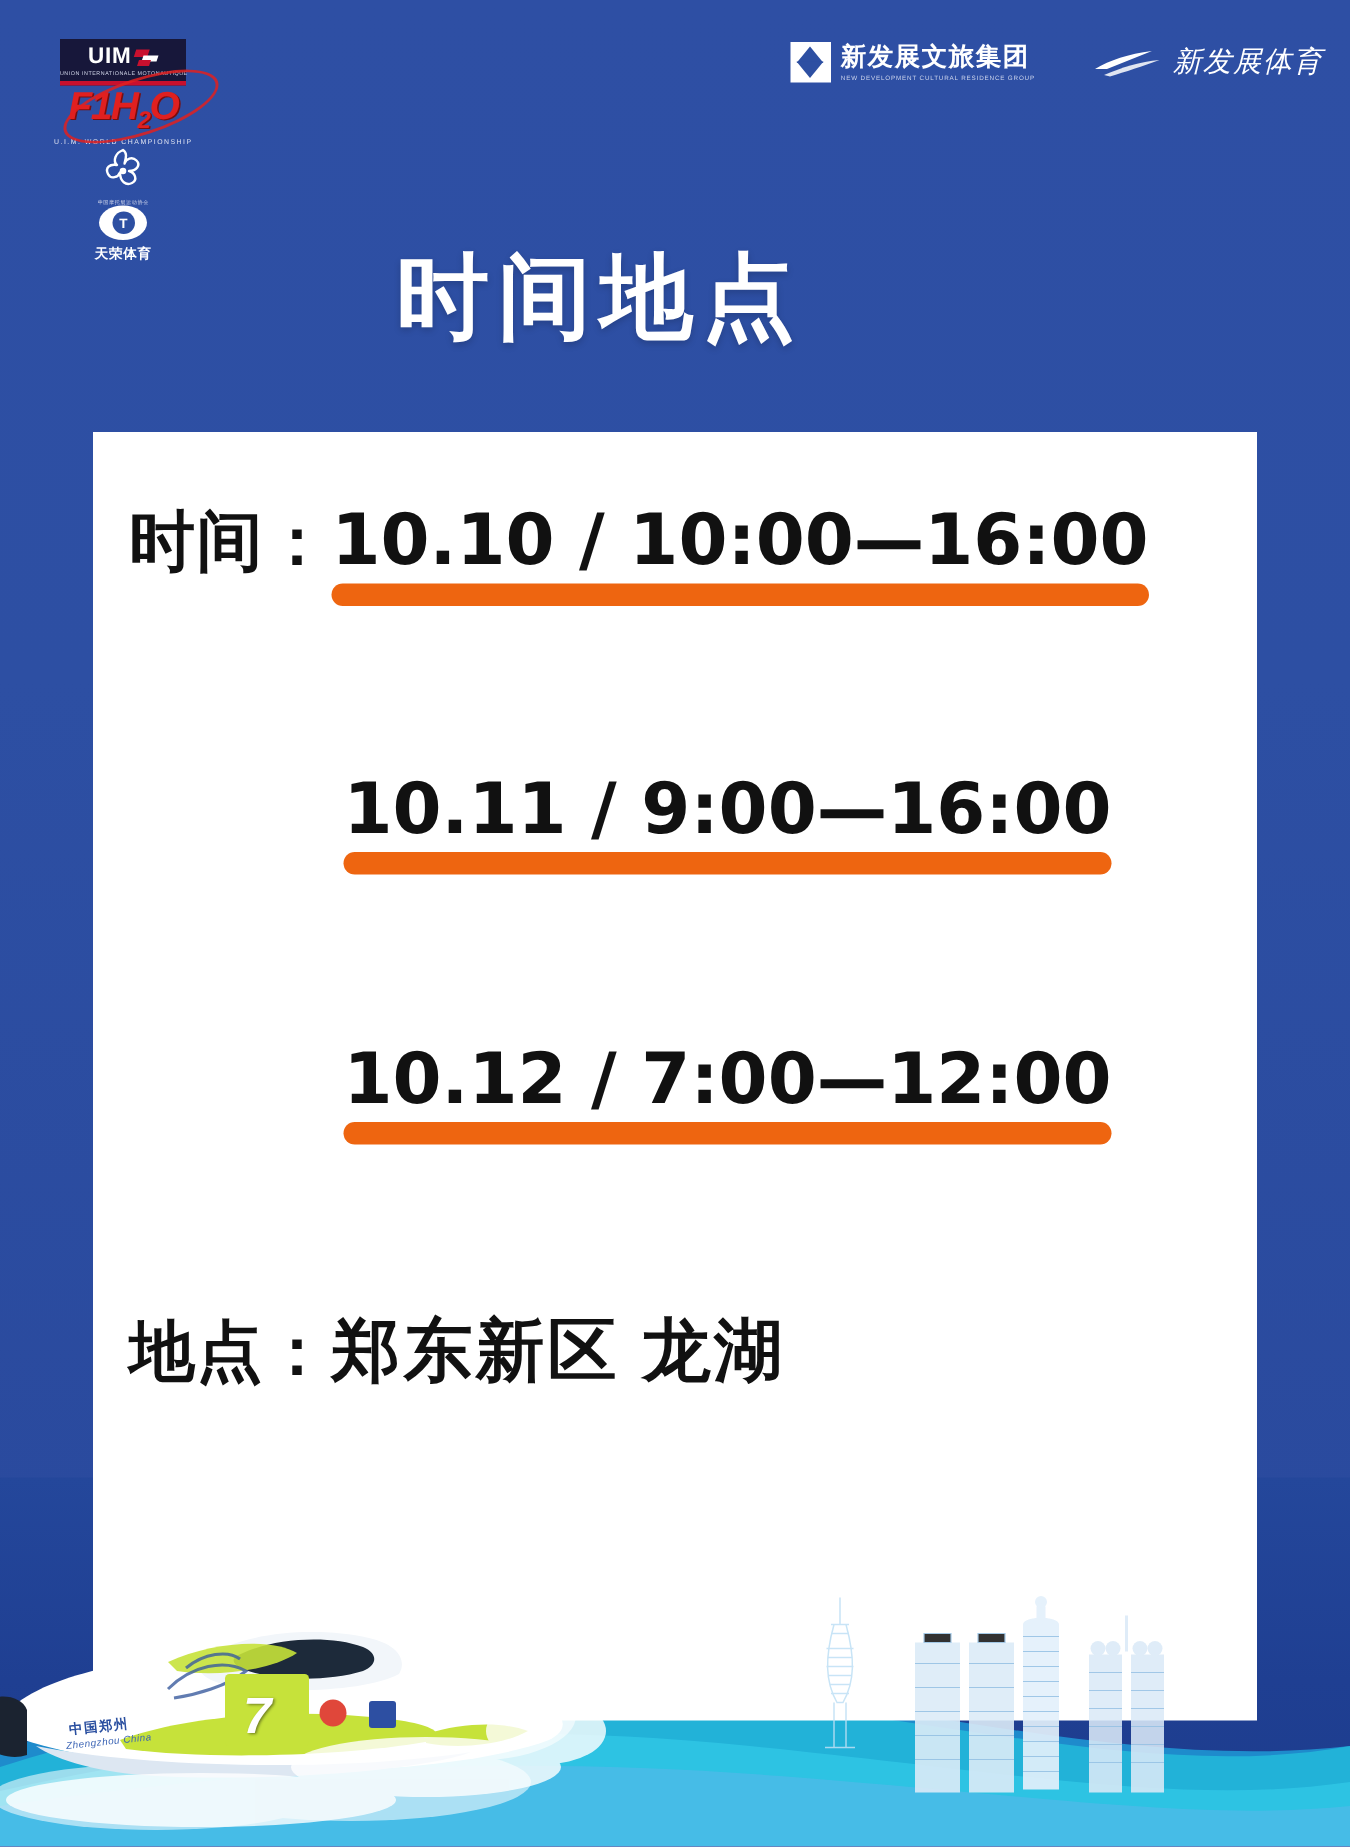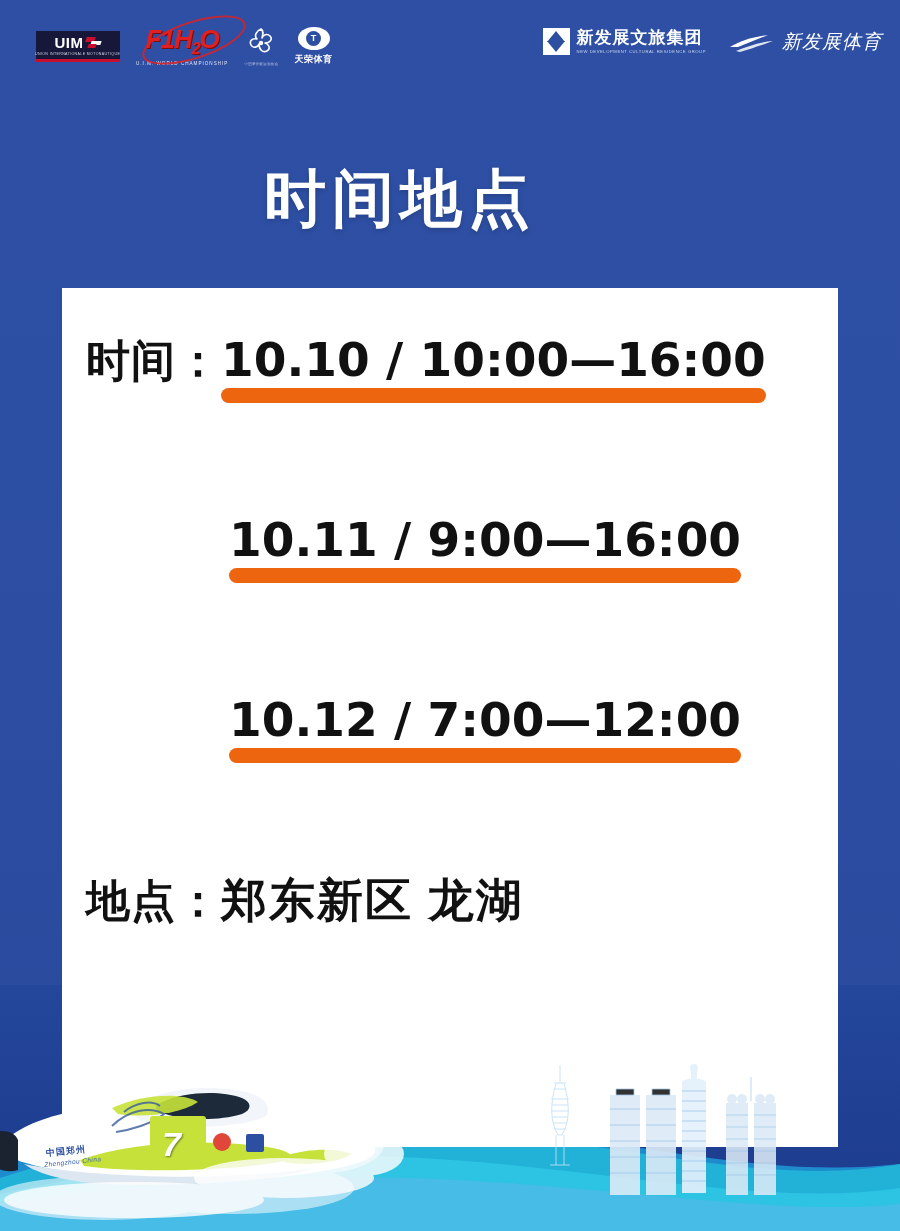--- a/index.html
+++ b/index.html
@@ -15,22 +15,22 @@
     background:linear-gradient(180deg,#2e4fa4 0%,#2d4fa3 45%,#2a4a9e 100%);}
   .bg-bottom{position:absolute;left:0;top:985px;width:900px;height:246px;
     background:linear-gradient(180deg,#24479b 0%,#1f3f92 55%,#1d3c8d 100%);}
 
   
   .wave{position:absolute;left:0;width:900px;overflow:hidden;}
   .wave svg{display:block;}
 
   
   .logo-bar{position:absolute;left:0;top:0;width:900px;height:100px;}
-  .logo-left{position:absolute;left:36px;top:26px;display:flex;align-items:center;gap:16px;}
-  .logo-right{position:absolute;right:18px;top:28px;display:flex;align-items:center;gap:22px;}
+  .logo-left{position:absolute;left:36px;top:26px;display:flex;align-items:center;flex-direction:column;}
+  .logo-right{position:absolute;right:18px;top:28px;display:flex;align-items:flex-start;gap:38px;}
 
   .uim{background:#17173a;border-bottom:3px solid #c8102e;padding:4px 6px 3px 6px;
        display:flex;flex-direction:column;align-items:center;width:72px;}
   .uim-top{display:flex;align-items:center;gap:2px;}
   .uim-word{color:#ffffff;font-weight:bold;font-size:15px;letter-spacing:.5px;line-height:1;}
   .uim-mark{width:16px;height:12px;position:relative;}
   .uim-mark i{position:absolute;display:block;}
   .uim-mark i.r1{left:0;top:1px;width:9px;height:5px;background:#c8102e;transform:skewX(-18deg);}
   .uim-mark i.w1{left:5px;top:5px;width:10px;height:4px;background:#ffffff;transform:skewX(-18deg);}
   .uim-mark i.r2{left:2px;top:8px;width:8px;height:4px;background:#c8102e;transform:skewX(-18deg);}

